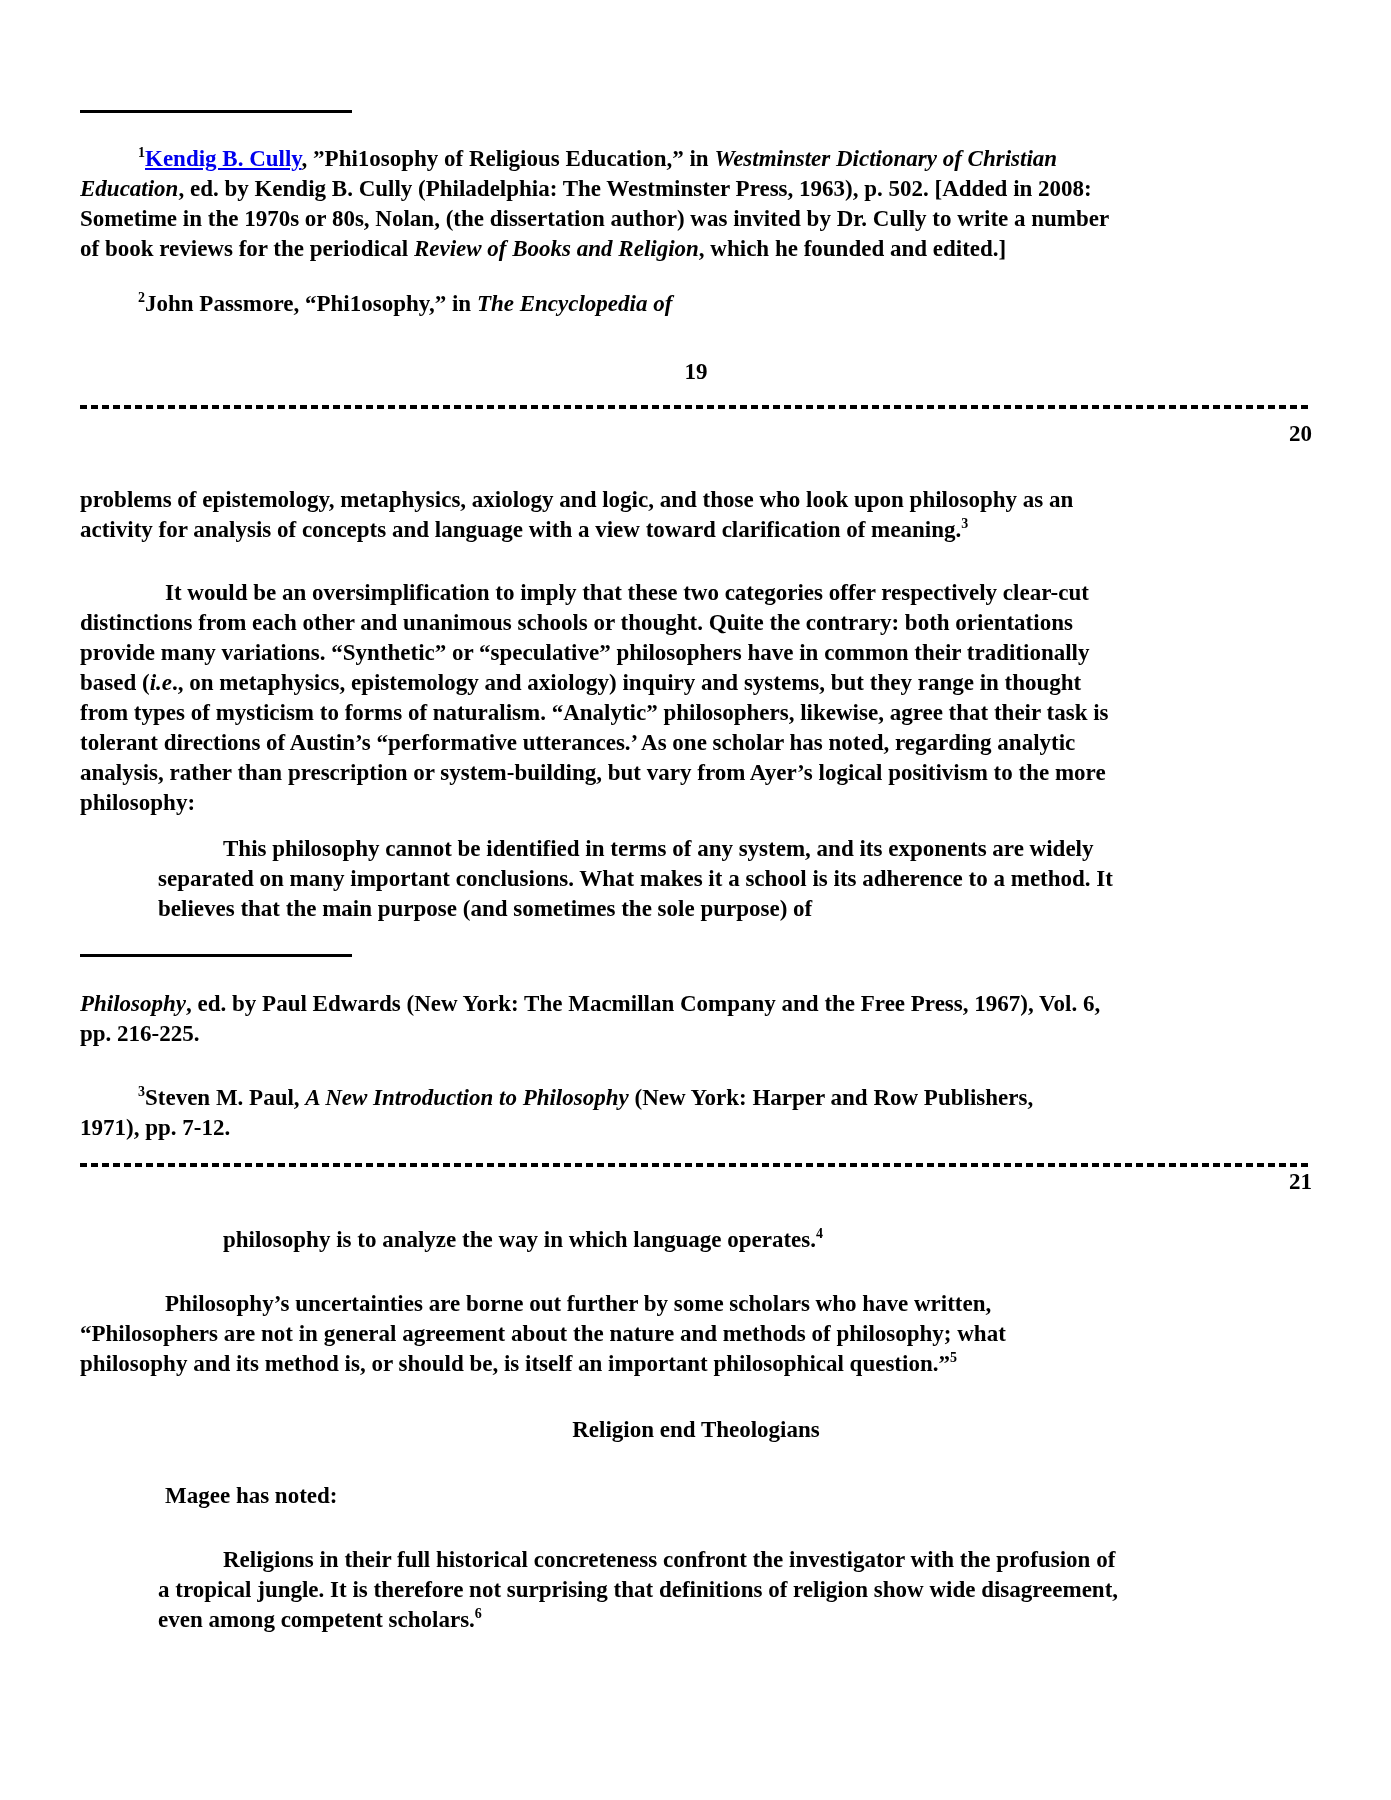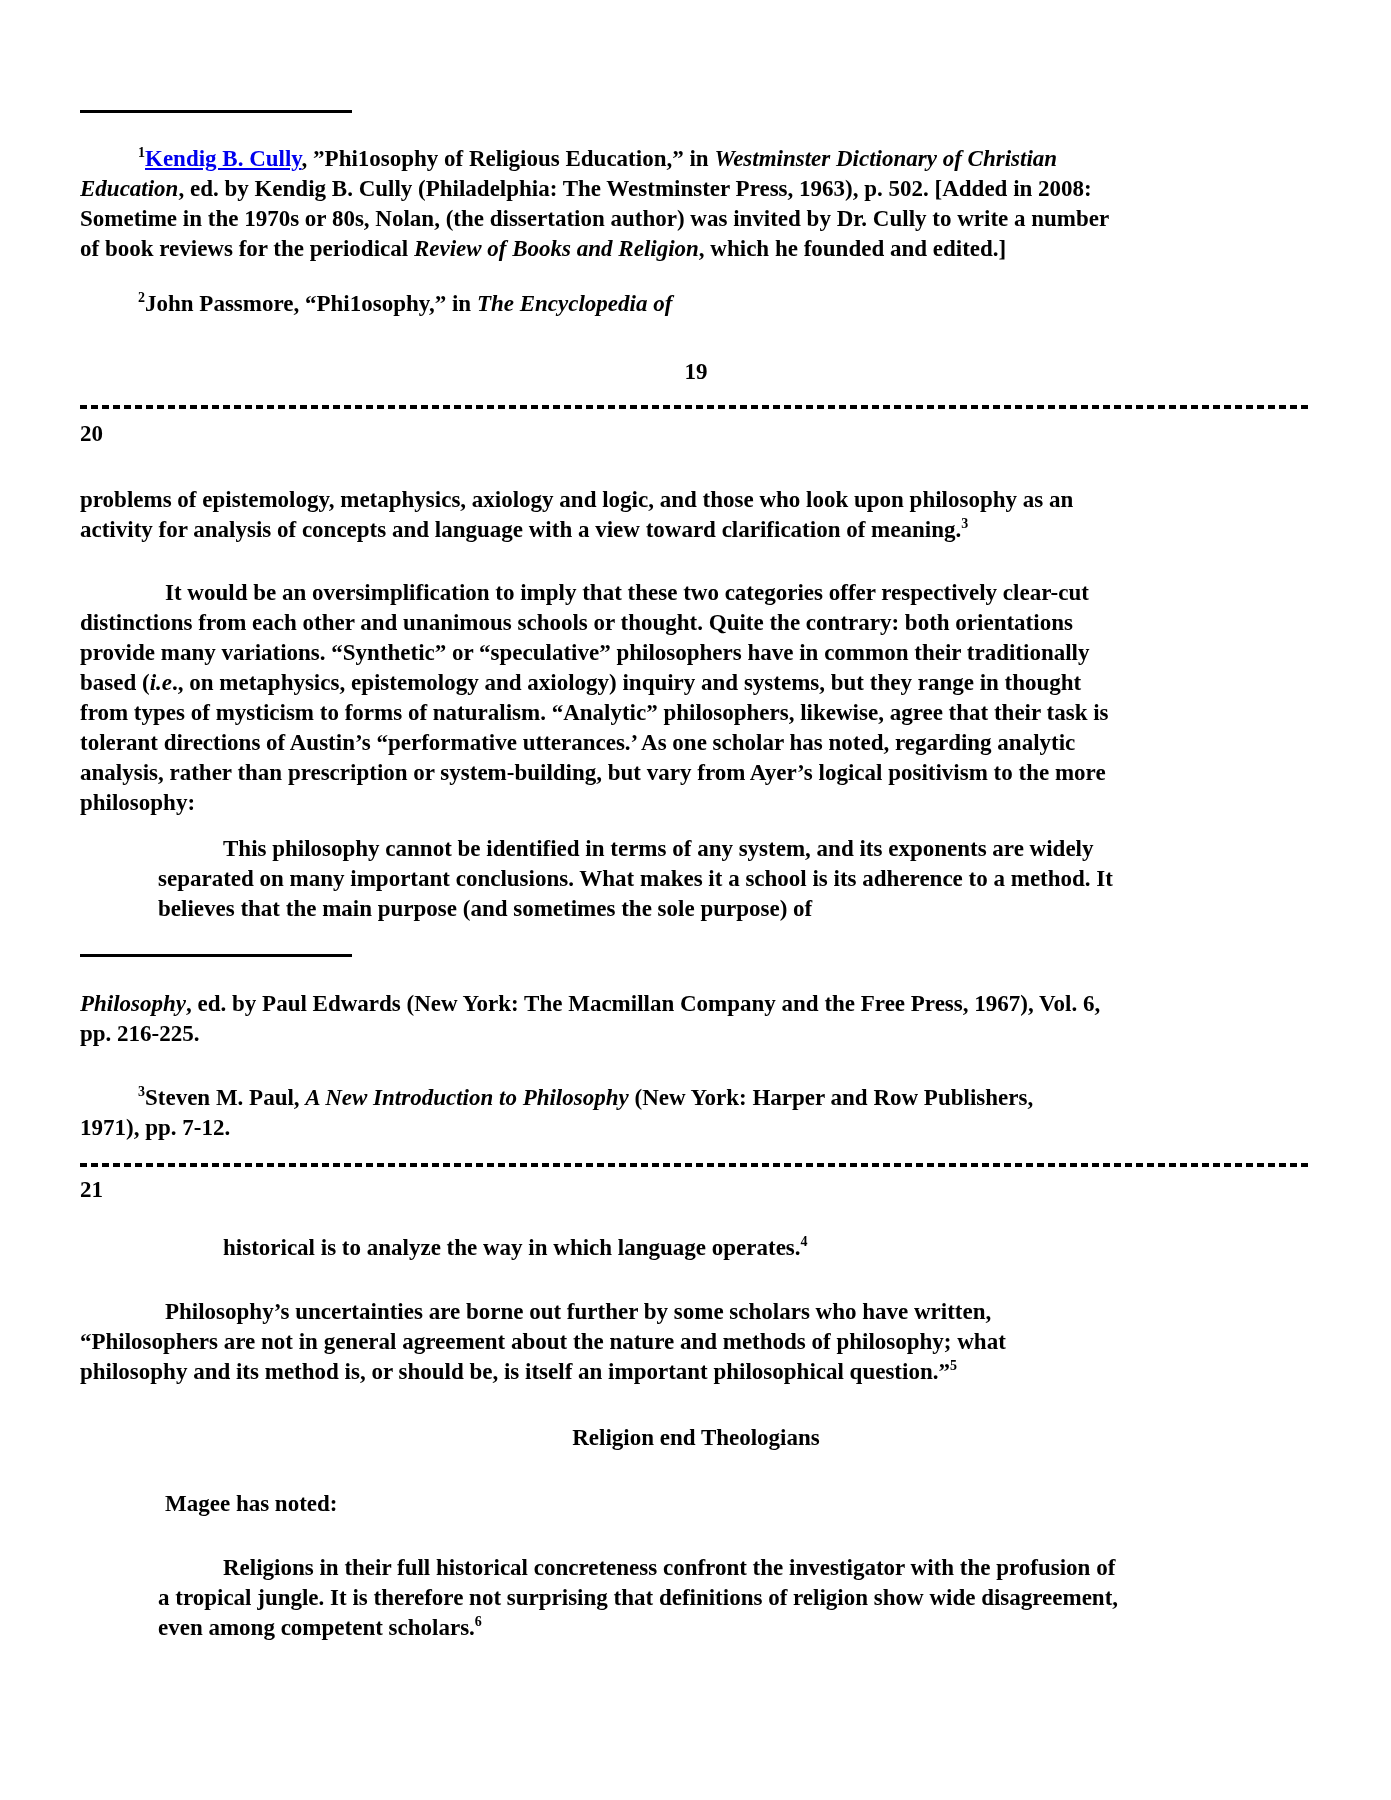--- a/index.html
+++ b/index.html
@@ -17,36 +17,36 @@
   .it{font-style:italic;}
   .sup{font-size:14px;line-height:0;vertical-align:9px;}
   .doclink{color:#0000ee;text-decoration:underline;cursor:pointer;}
   .hr-solid{height:3px;width:272px;background:#000;}
   .hr-dashed{height:4px;width:1232px;background:repeating-linear-gradient(90deg,#000 0 7px,transparent 7px 11px);}
   .fn .first{padding-left:58px;}
   .para .first{padding-left:85px;}
   .bq{margin-left:78px;}
   .bq .first{padding-left:65px;}
   .center{text-align:center;}
-  .right{}
+  .right{text-align:right;}
 
   .b1{margin-top:110px;}
   .b2{margin-top:31px;}
   .b3{margin-top:25px;}
   .b4{margin-top:38px;height:30px;line-height:30px;}
   .b5{margin-top:18px;}
   .b6{margin-top:10px;height:30px;line-height:30px;}
   .b7{margin-top:36px;}
   .b8{margin-top:33px;}
   .b9{margin-top:16px;}
   .b10{margin-top:30px;}
   .b11{margin-top:32px;}
   .b12{margin-top:34px;}
   .b13{margin-top:20px;}
-  .b14{margin-top:8px;height:30px;line-height:30px;}
+  .b14{height:30px;line-height:30px;}
   .b15{margin-top:28px;}
   .b16{margin-top:34px;}
   .b17{margin-top:36px;height:30px;line-height:30px;}
   .b18{margin-top:36px;}
   .b19{margin-top:34px;}
 </style>
 </head>
 <body>
 
 <div class="page">
@@ -103,21 +103,21 @@
     <div class="fn b12">
         <div class="line first"><span class="sup">3</span><span>Steven M. Paul, </span><span class="it">A New Introduction to Philosophy</span><span> (New York: Harper and Row Publishers,</span></div>
         <div class="line"><span>1971), pp. 7-12.</span></div>
       </div>
 
     <div class="hr-dashed b13"></div>
 
     <div class="right b14">21</div>
 
     <div class="bq b15">
-        <div class="line first"><span>historical is to analyze the way in which language operates.</span><span class="sup">4</span></div>
+        <div class="line first"><span>philosophy is to analyze the way in which language operates.</span><span class="sup">4</span></div>
       </div>
 
     <div class="para b16">
         <div class="line first"><span>Philosophy’s uncertainties are borne out further by some scholars who have written,</span></div>
         <div class="line"><span>“Philosophers are not in general agreement about the nature and methods of philosophy; what</span></div>
         <div class="line"><span>philosophy and its method is, or should be, is itself an important philosophical question.”</span><span class="sup">5</span></div>
       </div>
 
     <div class="center b17">Religion end Theologians</div>
 

